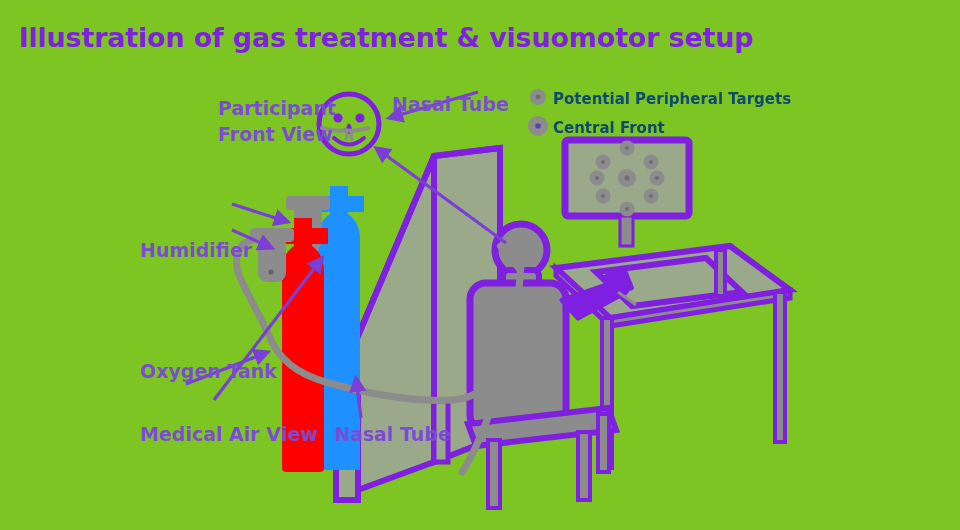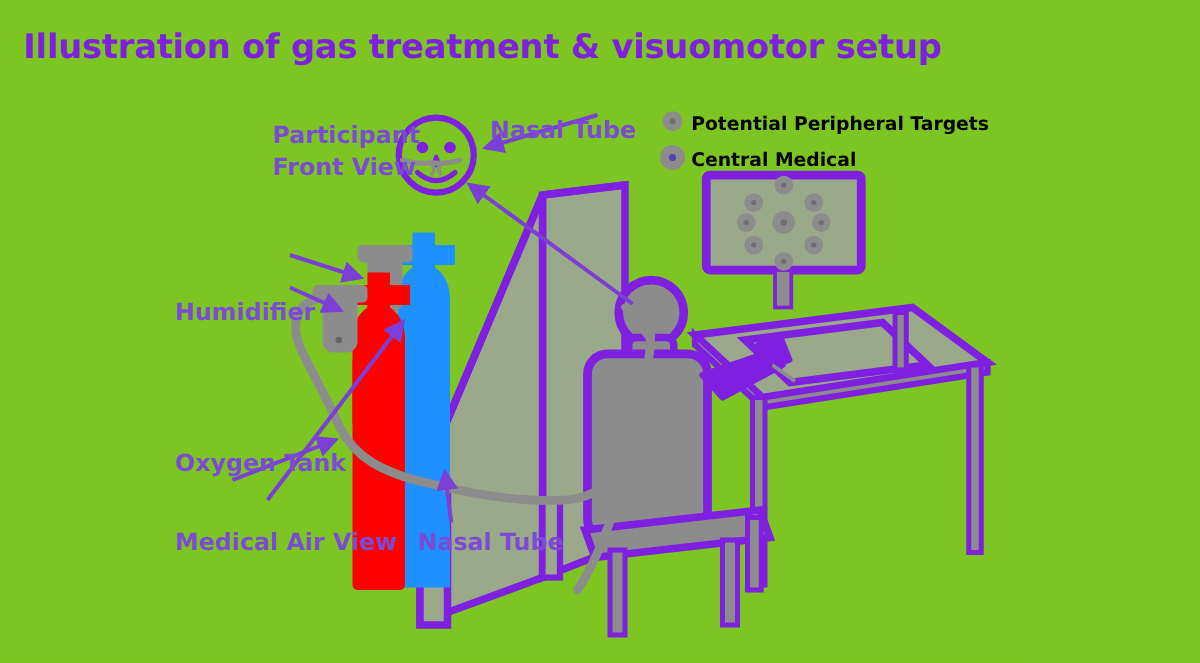--- a/index.html
+++ b/index.html
@@ -35,21 +35,21 @@
   }
   .lbl {
     position: absolute;
     font-family: "DejaVu Sans", sans-serif;
     font-weight: bold;
     font-size: 19px;
     color: #7b4bd6;
     white-space: pre;
     line-height: 1.35;
   }
-  .lbl.legend { color: #000000; font-size: 15px; }
+  .lbl.legend { color: #0c4a6e; font-size: 15px; }
   #lab-participant { left: 218px; top: 96px; }
   #lab-nasal-top   { left: 392px; top: 92px; }
   #lab-humidifier  { left: 140px; top: 198px; margin-top: 40px; }
   #lab-oxygen      { left: 140px; top: 359px; }
   #lab-medair      { left: 140px; top: 422px; }
   #lab-nasal-bot   { left: 334px; top: 422px; }
   #lab-peripheral  { left: 553px; top: 89px; }
   #lab-central     { left: 553px; top: 118px; }
 </style>
 </head>
@@ -206,21 +206,21 @@
 
   <div class="lbl" id="lab-participant">Participant
 Front View</div>
   <div class="lbl" id="lab-nasal-top">Nasal Tube</div>
   <div class="lbl" id="lab-humidifier">Humidifier</div>
   <div class="lbl" id="lab-oxygen">Oxygen Tank</div>
   <div class="lbl" id="lab-medair">Medical Air View</div>
   <div class="lbl" id="lab-nasal-bot">Nasal Tube</div>
 
   <div class="lbl legend" id="lab-peripheral">Potential Peripheral Targets</div>
-  <div class="lbl legend" id="lab-central">Central Medical</div>
+  <div class="lbl legend" id="lab-central">Central Front</div>
 
   <svg style="position:absolute;left:525px;top:86px;width:28px;height:54px" viewBox="0 0 28 54">
     <g>
       <circle cx="13" cy="11" r="8" fill="#8c8c8c"></circle>
       <circle cx="13" cy="11" r="2.4" fill="#6e6e6e"></circle>
     </g>
     <g>
       <circle cx="13" cy="40" r="10" fill="#8c8c8c"></circle>
       <circle cx="13" cy="40" r="2.8" fill="#5c3fb0"></circle>
     </g>

